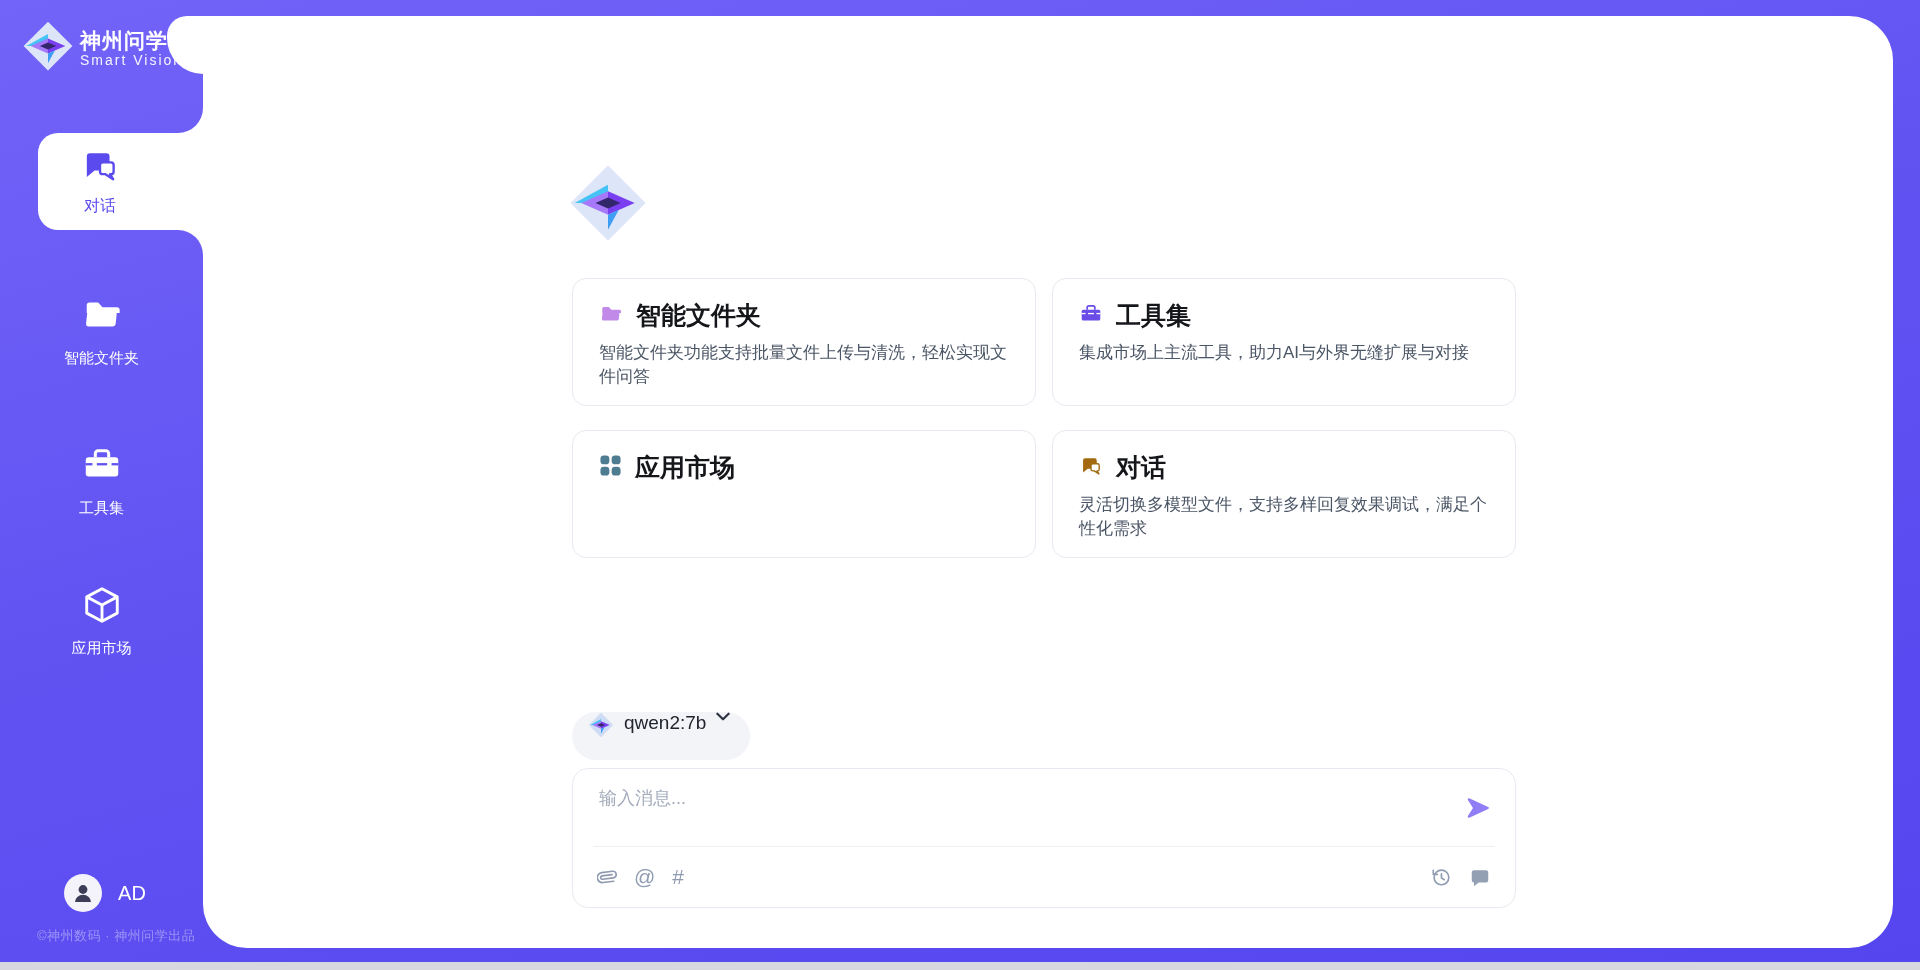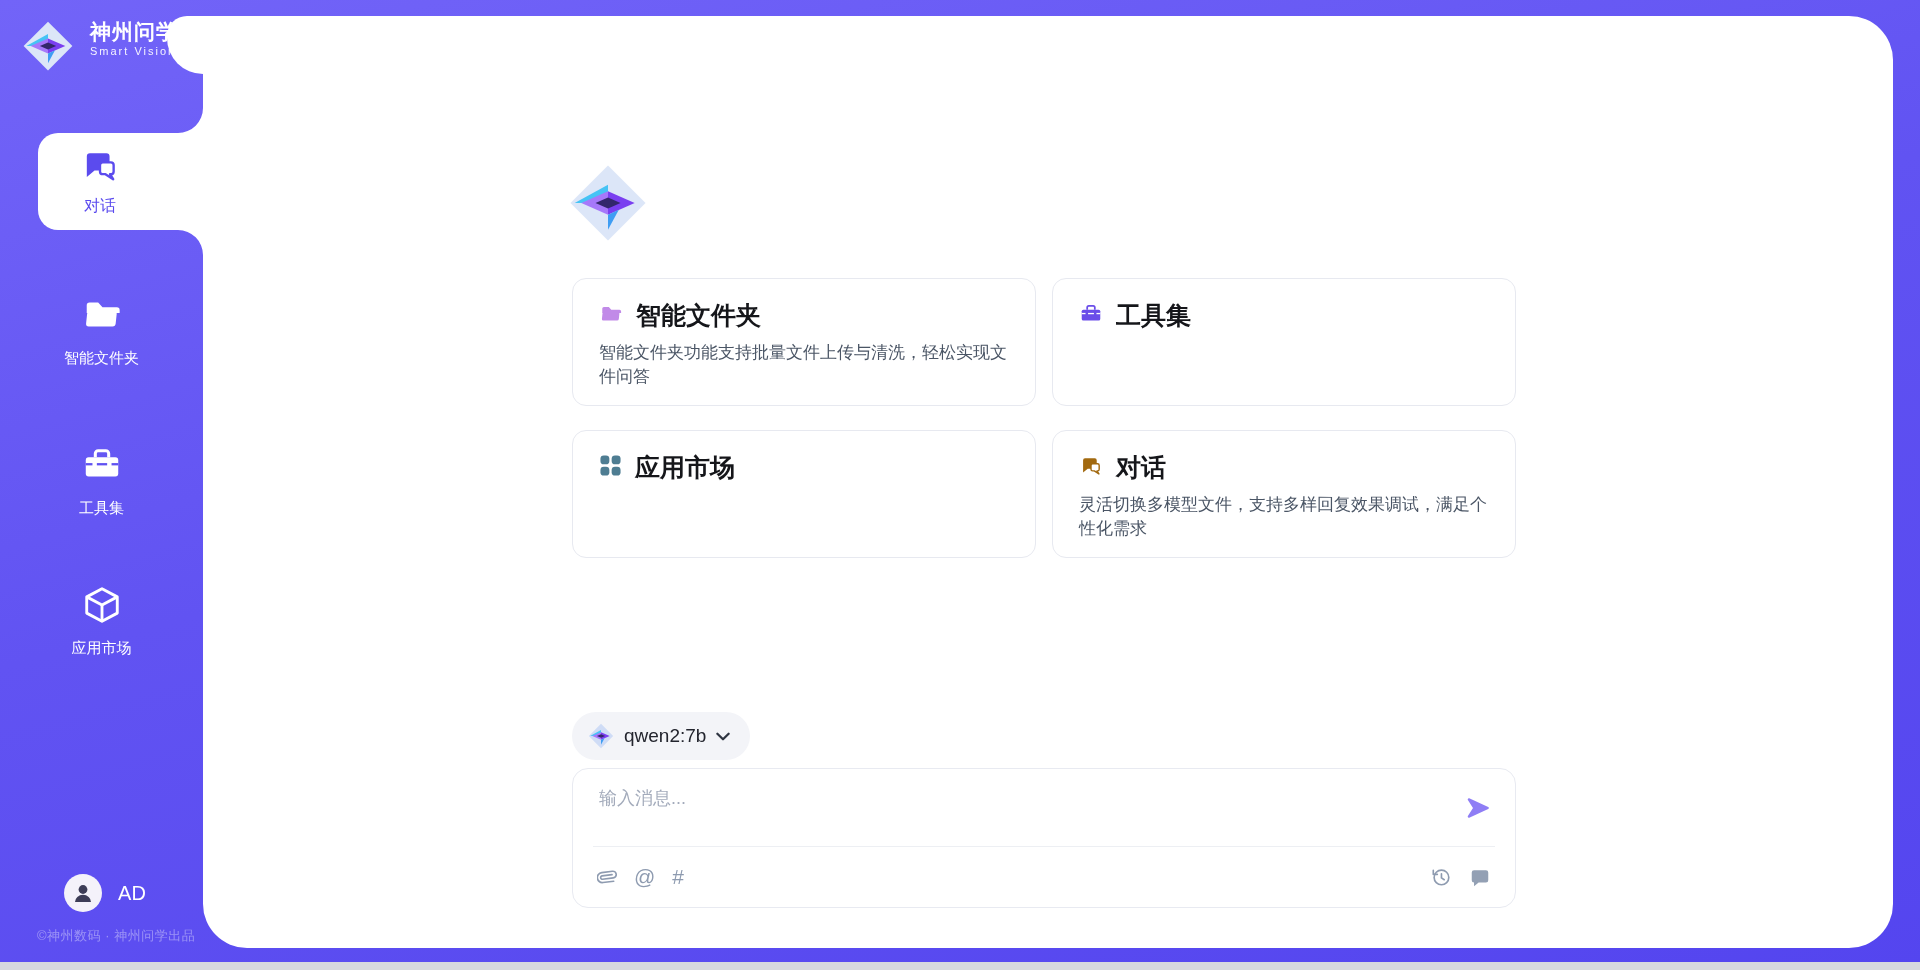--- a/index.html
+++ b/index.html
@@ -8,23 +8,23 @@
     position:relative;width:1920px;height:970px;overflow:hidden;
     background:linear-gradient(165deg,#7264f8 0%,#6153f2 45%,#5445ef 100%);
     font-family:"Liberation Sans","DejaVu Sans",sans-serif;
   }
   .bottom-strip{position:absolute;left:0;right:0;bottom:0;height:8px;background:#d7d8df;}
   
   .panel{position:absolute;left:203px;top:16px;width:1690px;height:932px;background:#fff;border-radius:0 44px 44px 44px;}
   .panel-ear{position:absolute;left:167px;top:16px;width:37px;height:58px;background:#fff;border-radius:20px 0 0 36px;}
   
   .sidebar{position:absolute;left:0;top:0;width:203px;height:100%;}
-  .logo-row{position:absolute;left:22px;top:20px;display:flex;gap:16px;}
+  .logo-row{position:absolute;left:22px;top:20px;display:flex;align-items:center;gap:6px;}
   .logo-text .name{color:#fff;font-size:21px;font-weight:700;letter-spacing:1px;line-height:24px;}
-  .logo-text .sub{color:rgba(255,255,255,.92);font-size:11px;letter-spacing:2px;line-height:14px;}
+  .logo-text .sub{color:rgba(255,255,255,.92);font-size:14px;letter-spacing:2px;line-height:14px;}
   .nav-item{position:absolute;left:0;width:203px;display:flex;flex-direction:column;align-items:center;gap:9px;cursor:pointer;}
   .nav-item .lbl{color:#fff;font-size:15px;}
   .tab-active{position:absolute;left:38px;top:133px;width:165px;height:97px;background:#fff;border-radius:20px 0 0 20px;
     display:flex;flex-direction:column;align-items:center;justify-content:center;gap:6px;padding-right:41px;cursor:pointer;}
   .tab-active .lbl{color:#5b4bee;font-size:16px;}
   .fillet{position:absolute;left:178px;width:25px;height:25px;}
   .fillet.top{top:108px;}
   .fillet.bottom{top:230px;}
   .user-row{position:absolute;left:0;top:874px;width:210px;display:flex;align-items:center;justify-content:center;gap:16px;cursor:pointer;}
   .avatar{width:38px;height:38px;border-radius:50%;background:#f4f2fa;display:flex;align-items:center;justify-content:center;}
@@ -33,21 +33,21 @@
   
   .greeting{position:absolute;left:568px;top:164px;height:82px;display:flex;align-items:center;gap:20px;}
   .greeting-text{font-size:33px;font-weight:700;color:#0b0c10;letter-spacing:.5px;}
   
   .cards{position:absolute;left:572px;top:278px;width:944px;display:grid;grid-template-columns:464px 464px;column-gap:16px;row-gap:24px;}
   .card{background:#fff;border:1px solid #e7e9f0;border-radius:14px;min-height:124px;padding:20px 26px 16px 26px;cursor:pointer;}
   .card-head{display:flex;align-items:center;gap:13px;margin-bottom:9px;}
   .card-title{font-size:25px;font-weight:700;color:#15161a;}
   .card-desc{font-size:17px;line-height:24px;color:#4a5565;}
   
-  .model-pill{position:absolute;left:572px;top:712px;height:48px;display:inline-flex;align-items:center;gap:10px;
+  .model-pill{position:absolute;left:572px;top:712px;height:48px;display:inline-flex;align-items:flex-start;gap:10px;
     padding:0 20px 0 16px;border-radius:24px;background:#f3f4f8;cursor:pointer;}
   .model-name{font-size:19px;color:#23252e;}
   
   .composer{position:absolute;left:572px;top:768px;width:944px;height:140px;background:#fff;border:1px solid #e8eaf1;border-radius:16px;}
   .composer textarea{position:absolute;left:24px;top:15px;width:840px;height:48px;border:none;outline:none;resize:none;
     background:transparent;font-family:inherit;font-size:18px;color:#333;}
   .composer textarea::placeholder{color:#a3abbb;}
   .send-btn{position:absolute;right:24px;top:26px;width:26px;height:26px;cursor:pointer;}
   .comp-divider{position:absolute;left:20px;right:20px;top:77px;height:1px;background:#edeff3;}
   .comp-tools{position:absolute;left:24px;right:24px;top:91px;height:34px;display:flex;align-items:center;justify-content:space-between;}
@@ -184,20 +184,21 @@
           <svg width="24" height="24" viewBox="0 0 44 44">
             <path d="M15 14 v-4 a3 3 0 0 1 3 -3 h8 a3 3 0 0 1 3 3 v4" fill="none" stroke="#6a4de9" stroke-width="3.2"></path>
             <rect x="5" y="14" width="34" height="20" rx="3" fill="#6a4de9"></rect>
             <rect x="5" y="20" width="34" height="2.4" fill="#ffffff"></rect>
             <rect x="12" y="17.8" width="4.6" height="7" rx="1.6" fill="#6a4de9"></rect>
             <rect x="27.4" y="17.8" width="4.6" height="7" rx="1.6" fill="#6a4de9"></rect>
           </svg>
         </span>
         <span class="card-title">工具集</span>
       </div>
+      <div class="card-desc">集成市场上主流工具，助力AI与外界无缝扩展与对接</div>
     </div>
 
     <div class="card">
       <div class="card-head">
         <span>
           <svg width="23" height="23" viewBox="0 0 24 24" fill="#4e7d92">
             <rect x="1.5" y="1.5" width="9.3" height="9.3" rx="3.5"></rect>
             <rect x="13.2" y="1.5" width="9.3" height="9.3" rx="3.5"></rect>
             <rect x="1.5" y="13.2" width="9.3" height="9.3" rx="3.5"></rect>
             <rect x="13.2" y="13.2" width="9.3" height="9.3" rx="3.5"></rect>

